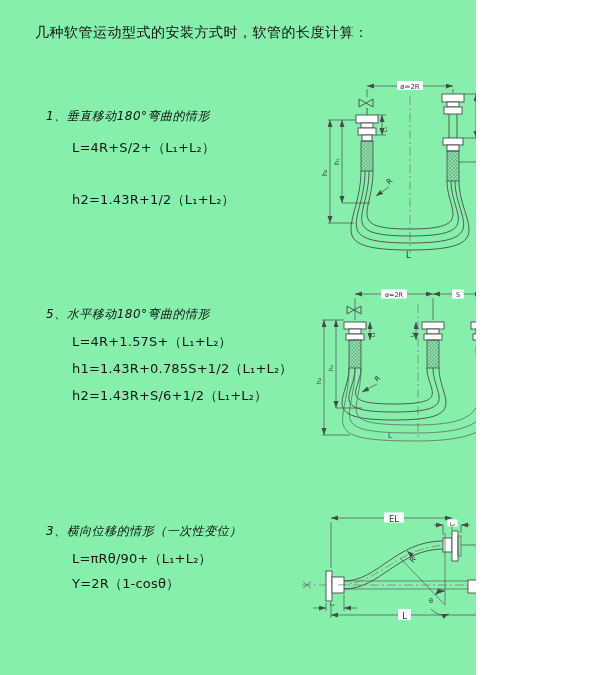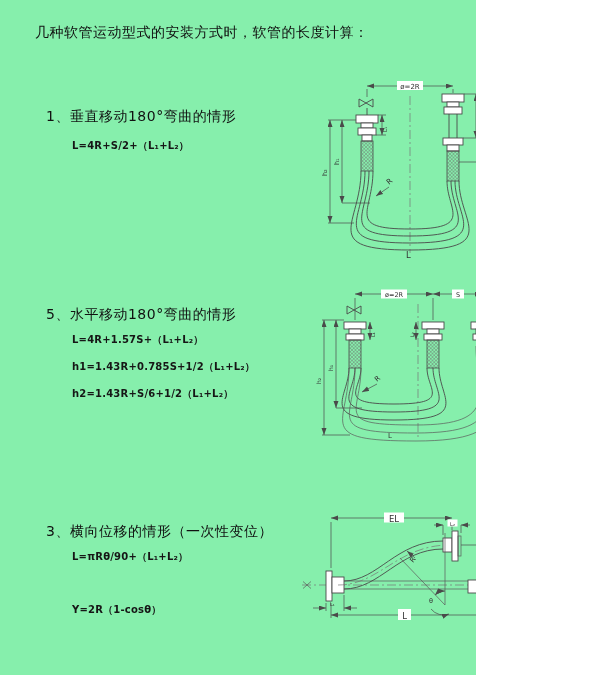--- a/index.html
+++ b/index.html
@@ -4,24 +4,24 @@
 <style>
   html,body{margin:0;padding:0;background:#fff;}
   .page{
     position:relative;width:476px;height:675px;background:#86efac;overflow:hidden;
     font-family:"DejaVu Sans","Liberation Sans",sans-serif;color:#111;
   }
   .title{
     position:absolute;left:35px;top:24px;font-size:14px;letter-spacing:0.5px;color:#111;
   }
   .sec-heading{
-    position:absolute;font-size:14px;letter-spacing:0.5px;color:#111;white-space:nowrap;
+    position:absolute;font-size:12px;letter-spacing:0.5px;color:#111;white-space:nowrap;font-style:italic;
   }
   .formula{
-    position:absolute;font-size:10px;color:#161616;white-space:nowrap;letter-spacing:0.2px;font-weight:bold;
+    position:absolute;font-size:13px;color:#161616;white-space:nowrap;letter-spacing:0.2px;
   }
   svg.diagram{position:absolute;overflow:visible;}
   svg text{fill:#333;font-family:"DejaVu Sans","Liberation Sans",sans-serif;}
   .ln{stroke:#4a4a4a;stroke-width:0.9;fill:none;}
   .thin{stroke:#5a5a5a;stroke-width:0.7;fill:none;}
   .dim{stroke:#4a4a4a;stroke-width:0.7;fill:none;}
   .cl{stroke:#777;stroke-width:0.7;fill:none;stroke-dasharray:9 3 2 3;}
   .fit{stroke:#4a4a4a;stroke-width:0.9;fill:#fff;}
   .braidrect{stroke:#4a4a4a;stroke-width:0.8;}
 </style>
@@ -38,20 +38,21 @@
       <pattern id="braid" width="3.5" height="3.5" patternUnits="userSpaceOnUse">
         <path d="M0,3.5 L3.5,0 M0,0 L3.5,3.5" stroke="#6a6a6a" stroke-width="0.45" fill="none"></path>
       </pattern>
     </defs>
   </svg>
 
   <div class="title">几种软管运动型式的安装方式时，软管的长度计算：</div>
 
   <div class="sec-heading" style="left:46px;top:108px">1、垂直移动180°弯曲的情形</div>
   <div class="formula" style="left:72px;top:139px">L=4R+S/2+（L₁+L₂）</div>
+  <div class="formula" style="left:72px;top:191px">h2=1.43R+1/2（L₁+L₂）</div>
 
   <svg class="diagram" style="left:310px;top:70px" width="220" height="190" viewBox="0 0 220 190">
 
     <line class="cl" x1="100" y1="26" x2="100" y2="183"></line>
 
     <g>
       <line class="dim" x1="57" y1="19" x2="57" y2="27"></line>
       <line class="dim" x1="143" y1="19" x2="143" y2="23"></line>
       <line class="dim" x1="57" y1="16" x2="143" y2="16" marker-start="url(#arr)" marker-end="url(#arr)"></line>
       <rect x="87" y="11" width="26" height="9" fill="#fff"></rect>
@@ -205,21 +206,21 @@
     <g>
       <line class="dim" x1="67" y1="104" x2="52" y2="112" marker-end="url(#arr)"></line>
       <text transform="translate(67,102) rotate(-40)" font-size="7">R</text>
     </g>
 
     <text x="78" y="158" font-size="7">L</text>
   </svg>
 
   <div class="sec-heading" style="left:46px;top:523px">3、横向位移的情形（一次性变位）</div>
   <div class="formula" style="left:72px;top:550px">L=πRθ/90+（L₁+L₂）</div>
-  <div class="formula" style="left:72px;top:603px">Y=2R（1-cosθ）</div>
+  <div class="formula" style="left:72px;top:575px">Y=2R（1-cosθ）</div>
 
   <svg class="diagram" style="left:300px;top:505px" width="260" height="140" viewBox="0 0 260 140">
 
     <line class="cl" x1="2" y1="80" x2="200" y2="80"></line>
     <g>
       <line class="thin" x1="3" y1="76.5" x2="11" y2="83.5"></line>
       <line class="thin" x1="3" y1="83.5" x2="11" y2="76.5"></line>
     </g>
 
     <g>

